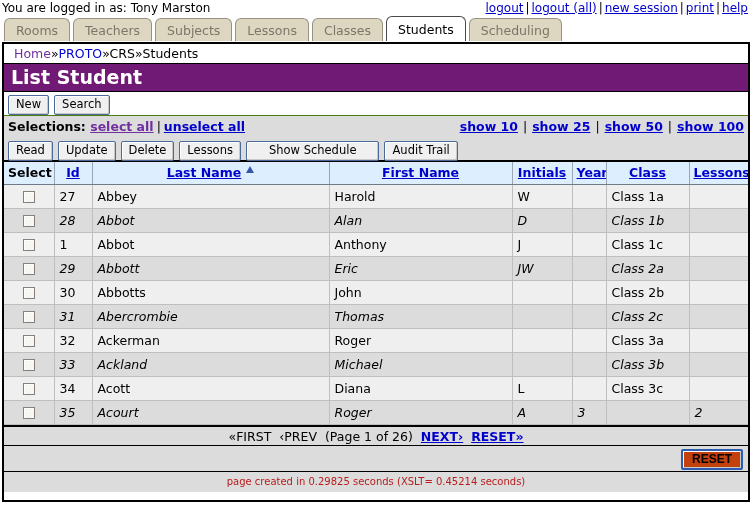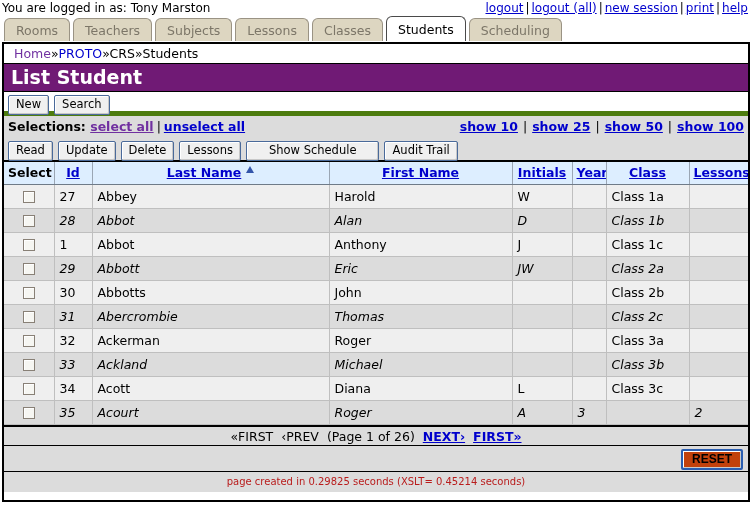--- a/index.html
+++ b/index.html
@@ -122,21 +122,21 @@
     box-shadow: inset -1px -1px 0 #c8c8c8, inset 1px 1px 0 #ffffff;
   }
   .btn.wide { padding-left: 22px; padding-right: 22px; }
 
   
   #btnrow-top {
     height: 24px;
     padding: 3px 0 3px 4px;
     background: #ffffff;
     white-space: nowrap;
-    border-bottom: 5px solid #4d7c0f;
+    border-bottom: 1px solid #4d7c0f;
   }
   #btnrow-top .btn { margin-right: 5px; }
 
   #selrow {
     position: relative;
     height: 22px;
     line-height: 21px;
     padding-left: 4px;
     background: #dcdcdc;
     font-size: 12.5px;
@@ -425,21 +425,21 @@
           <td>Roger</td>
           <td>A</td>
           <td>3</td>
           <td></td>
           <td>2</td>
         </tr>
       </tbody>
   </table>
 
   <div id="pager">
-    <span class="disabled">«FIRST</span><span class="disabled">‹PREV</span><span class="pageinfo">(Page 1 of 26)</span><a href="#">NEXT›</a><a href="#">FIRST»</a>
+    <span class="disabled">«FIRST</span><span class="disabled">‹PREV</span><span class="pageinfo">(Page 1 of 26)</span><a href="#">NEXT›</a><a href="#">RESET»</a>
   </div>
 
   <div id="resetrow">
     <button id="reset-button">RESET</button>
   </div>
 
   <div id="statusbar">page created in 0.29825 seconds (XSLT= 0.45214 seconds)</div>
 
 </div>
 

